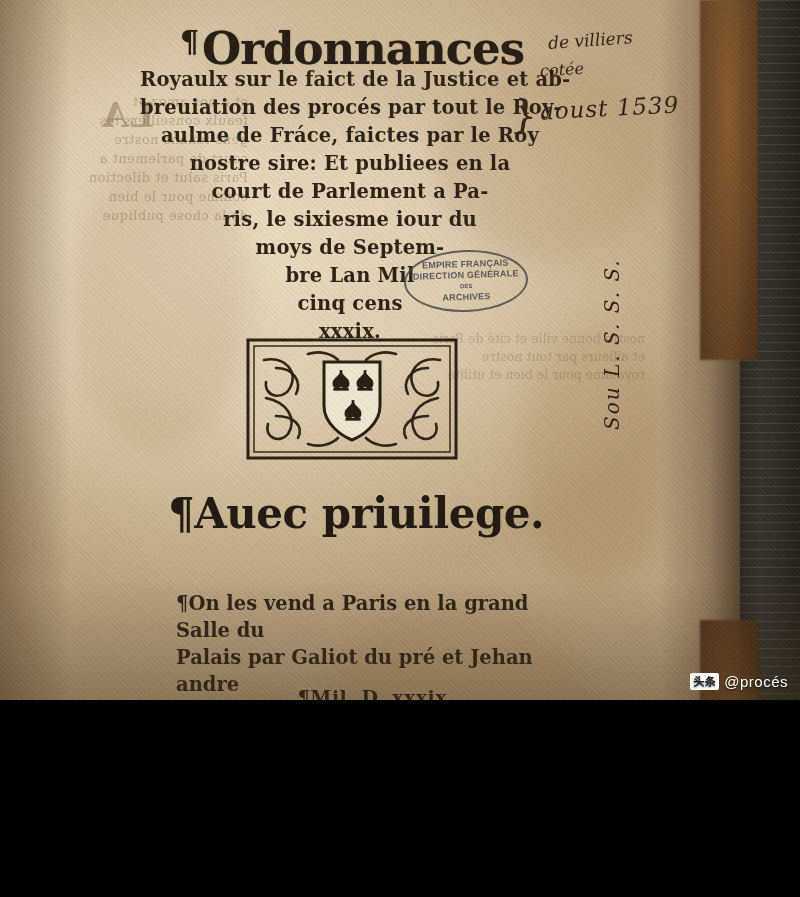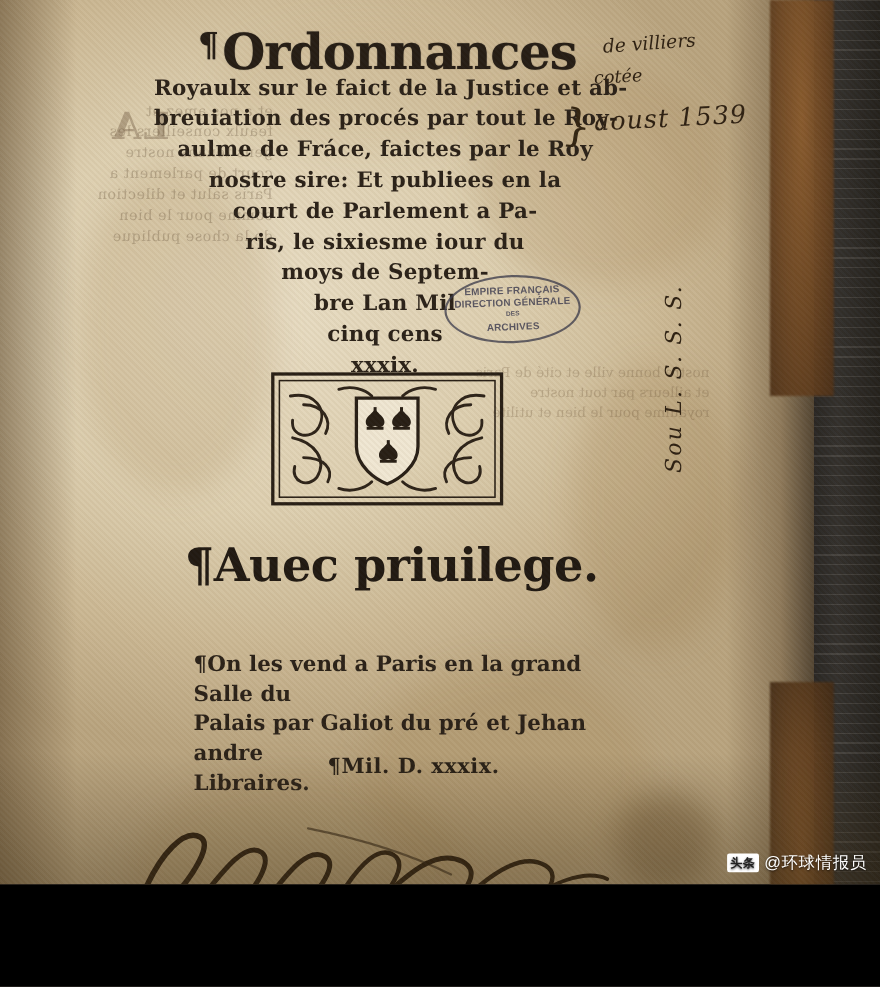--- a/index.html
+++ b/index.html
@@ -3,21 +3,21 @@
 <meta charset="utf-8">
 <style>
   html, body {
     margin: 0;
     padding: 0;
     background: #000;
   }
   #page {
     position: relative;
     width: 800px;
-    height: 804px;
+    height: 700px;
     overflow: hidden;
     font-family: "Liberation Serif", serif;
     background: #6b6257;
   }
 
   
   .bg-base {
     position: absolute;
     inset: 0;
     background:
@@ -415,16 +415,16 @@
   <div class="page-edge-shadow"></div>
   <div class="binding"></div>
   <div class="binding-brown"></div>
   <div class="binding-brown2"></div>
   <div class="left-edge-shadow"></div>
   <div class="bottom-shadow"></div>
   <div class="grain"></div>
 
   <div id="watermark">
     <span class="wm-logo">头条</span>
-    <span>@环球情报员</span>
+    <span>@procés</span>
   </div>
 
 </div>
 
 </body></html>

